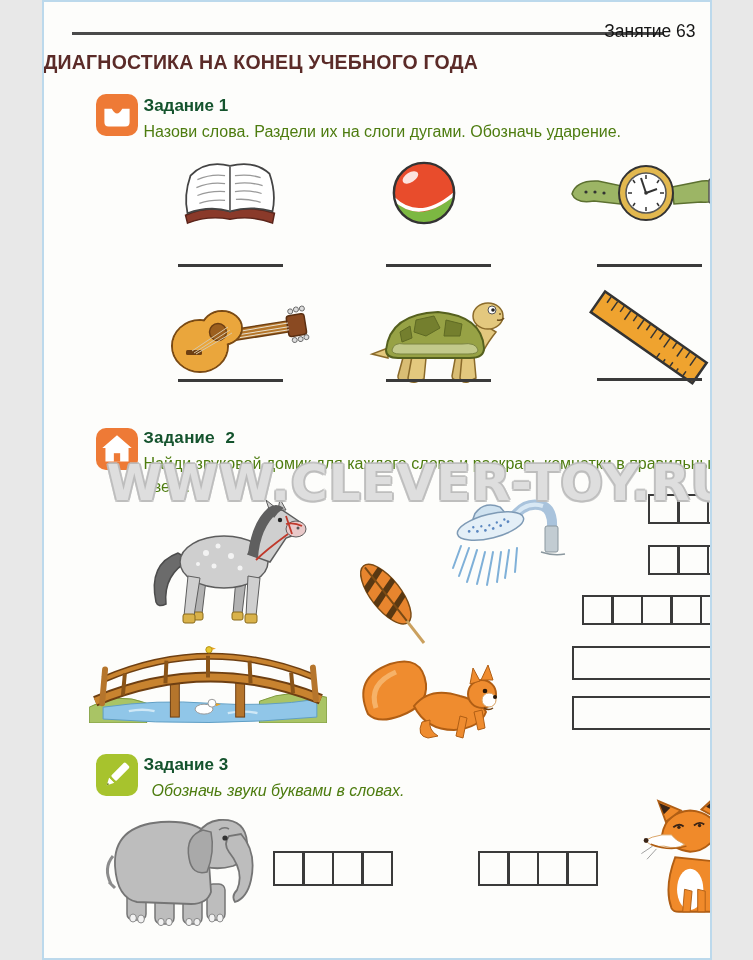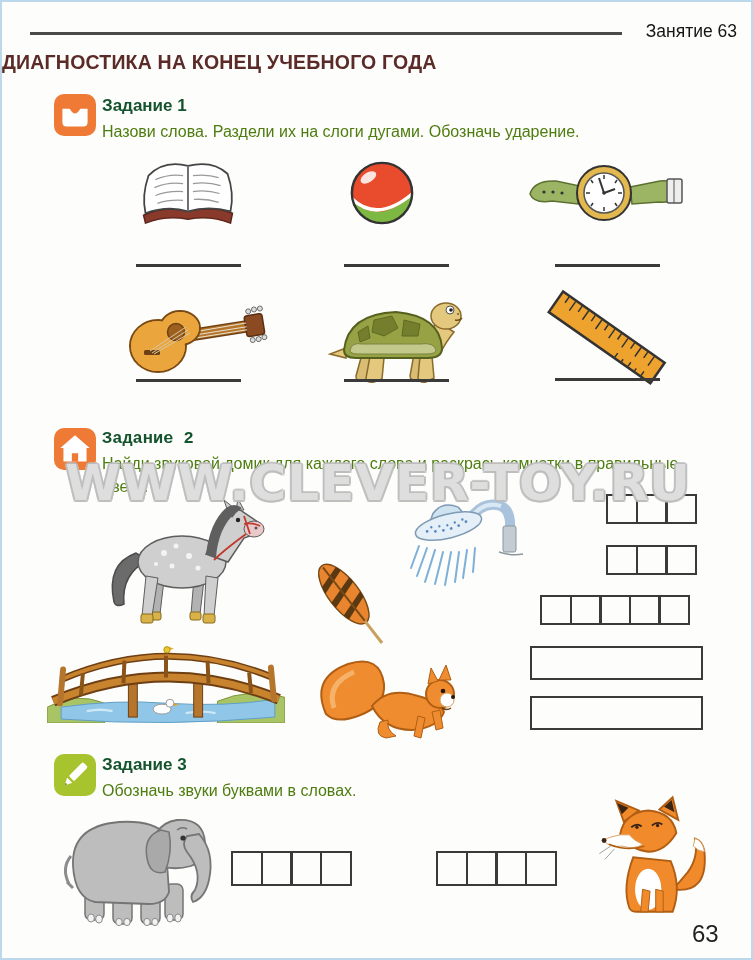--- a/index.html
+++ b/index.html
@@ -1,16 +1,16 @@
 <!DOCTYPE html>
 <html><head>
 <meta charset="utf-8">
 <style>
   html,body{margin:0;padding:0;background:#e8e8e8;font-family:"Liberation Sans",sans-serif;}
-  .page{position:relative;width:753px;height:960px;background:#fdfdfb;margin:0 auto;
+  .page{position:relative;width:670px;height:960px;background:#fdfdfb;margin:0 auto;
         border:2px solid #bcd9ec;box-sizing:border-box;overflow:hidden;}
   .abs{position:absolute;}
   .header-rule{left:28px;top:30px;width:592px;height:2.5px;background:#4a4a4a;}
   .lesson{top:19px;right:14px;font-size:17.5px;color:#151515;}
   .title{top:49px;left:0;width:100%;font-size:19.5px;font-weight:bold;
          color:#5b2b28;letter-spacing:.2px;}
   .task-icon{width:42px;height:42px;border-radius:10px;}
   .task-icon.orange{background:#ee7a36;}
   .task-icon.green{background:#a7c32d;}
   .task-label{font-size:17px;font-weight:bold;color:#14532d;z-index:6;}
@@ -373,21 +373,21 @@
         <g transform="rotate(45 20 20)">
           <rect x="16.5" y="6" width="7" height="19" rx="1.5" fill="#fff"></rect>
           <path d="M16.5,27 h7 L20,34 Z" fill="#fff"></path>
           <rect x="16.5" y="25" width="7" height="2" fill="#a7c32d"></rect>
           <path d="M19,31.5 L21,31.5 L20,34 Z" fill="#6b7f1a"></path>
         </g>
       </svg>
     </span>
   </div>
   <div class="abs task-label" style="left:100px;top:753px;">Задание 3</div>
-  <div class="abs task-text" style="left:100px;top:777px;width:600px;">Обозначь звуки буквами в словах.</div>
+  <div class="abs task-text" style="left:108px;top:777px;width:600px;font-style:italic;">Обозначь звуки буквами в словах.</div>
 
   <div class="abs" style="left:55px;top:798px;width:160px;height:128px;">
     <svg viewBox="0 0 160 128">
       <path d="M14,56 Q4,68 12,84 M10,82 l6,6" fill="none" stroke="#8c8c8c" stroke-width="3"></path>
       <g fill="#bdbdbd" stroke="#757575" stroke-width="1.5">
         <rect x="28" y="84" width="19" height="36" rx="6"></rect>
         <rect x="56" y="92" width="19" height="32" rx="6"></rect>
         <rect x="84" y="90" width="19" height="34" rx="6"></rect>
         <rect x="108" y="84" width="18" height="36" rx="6"></rect>
       </g>

